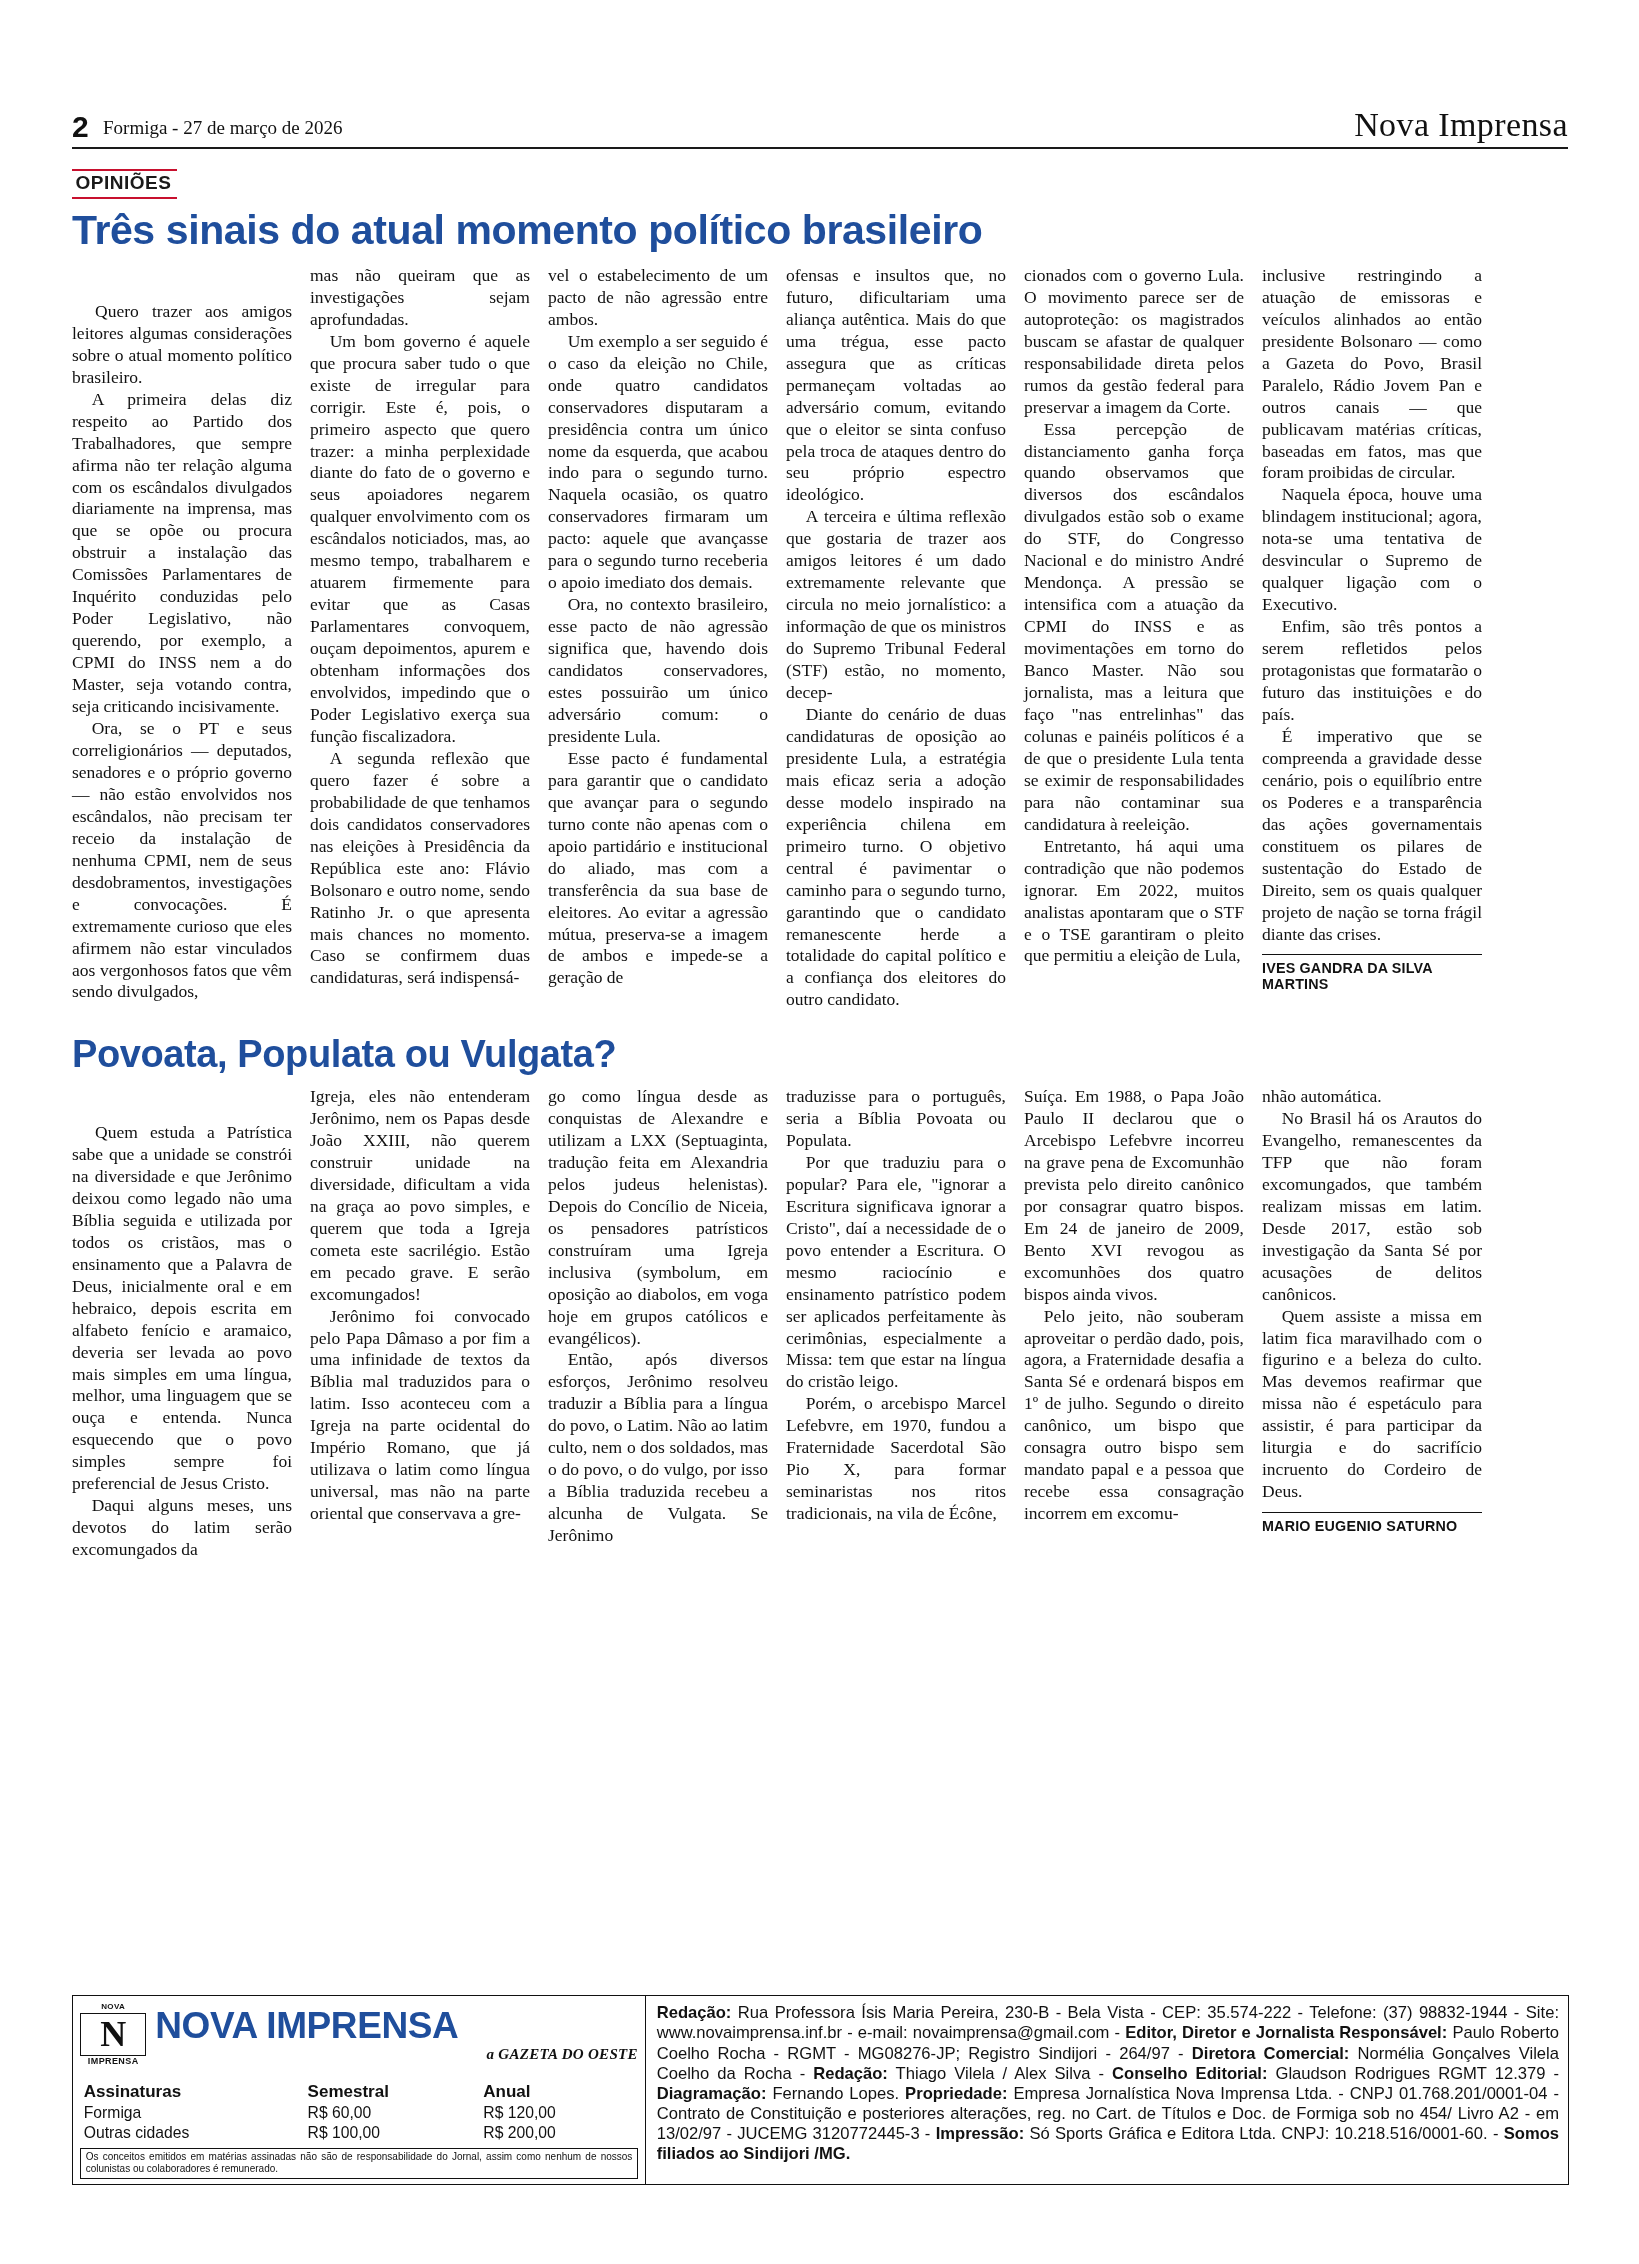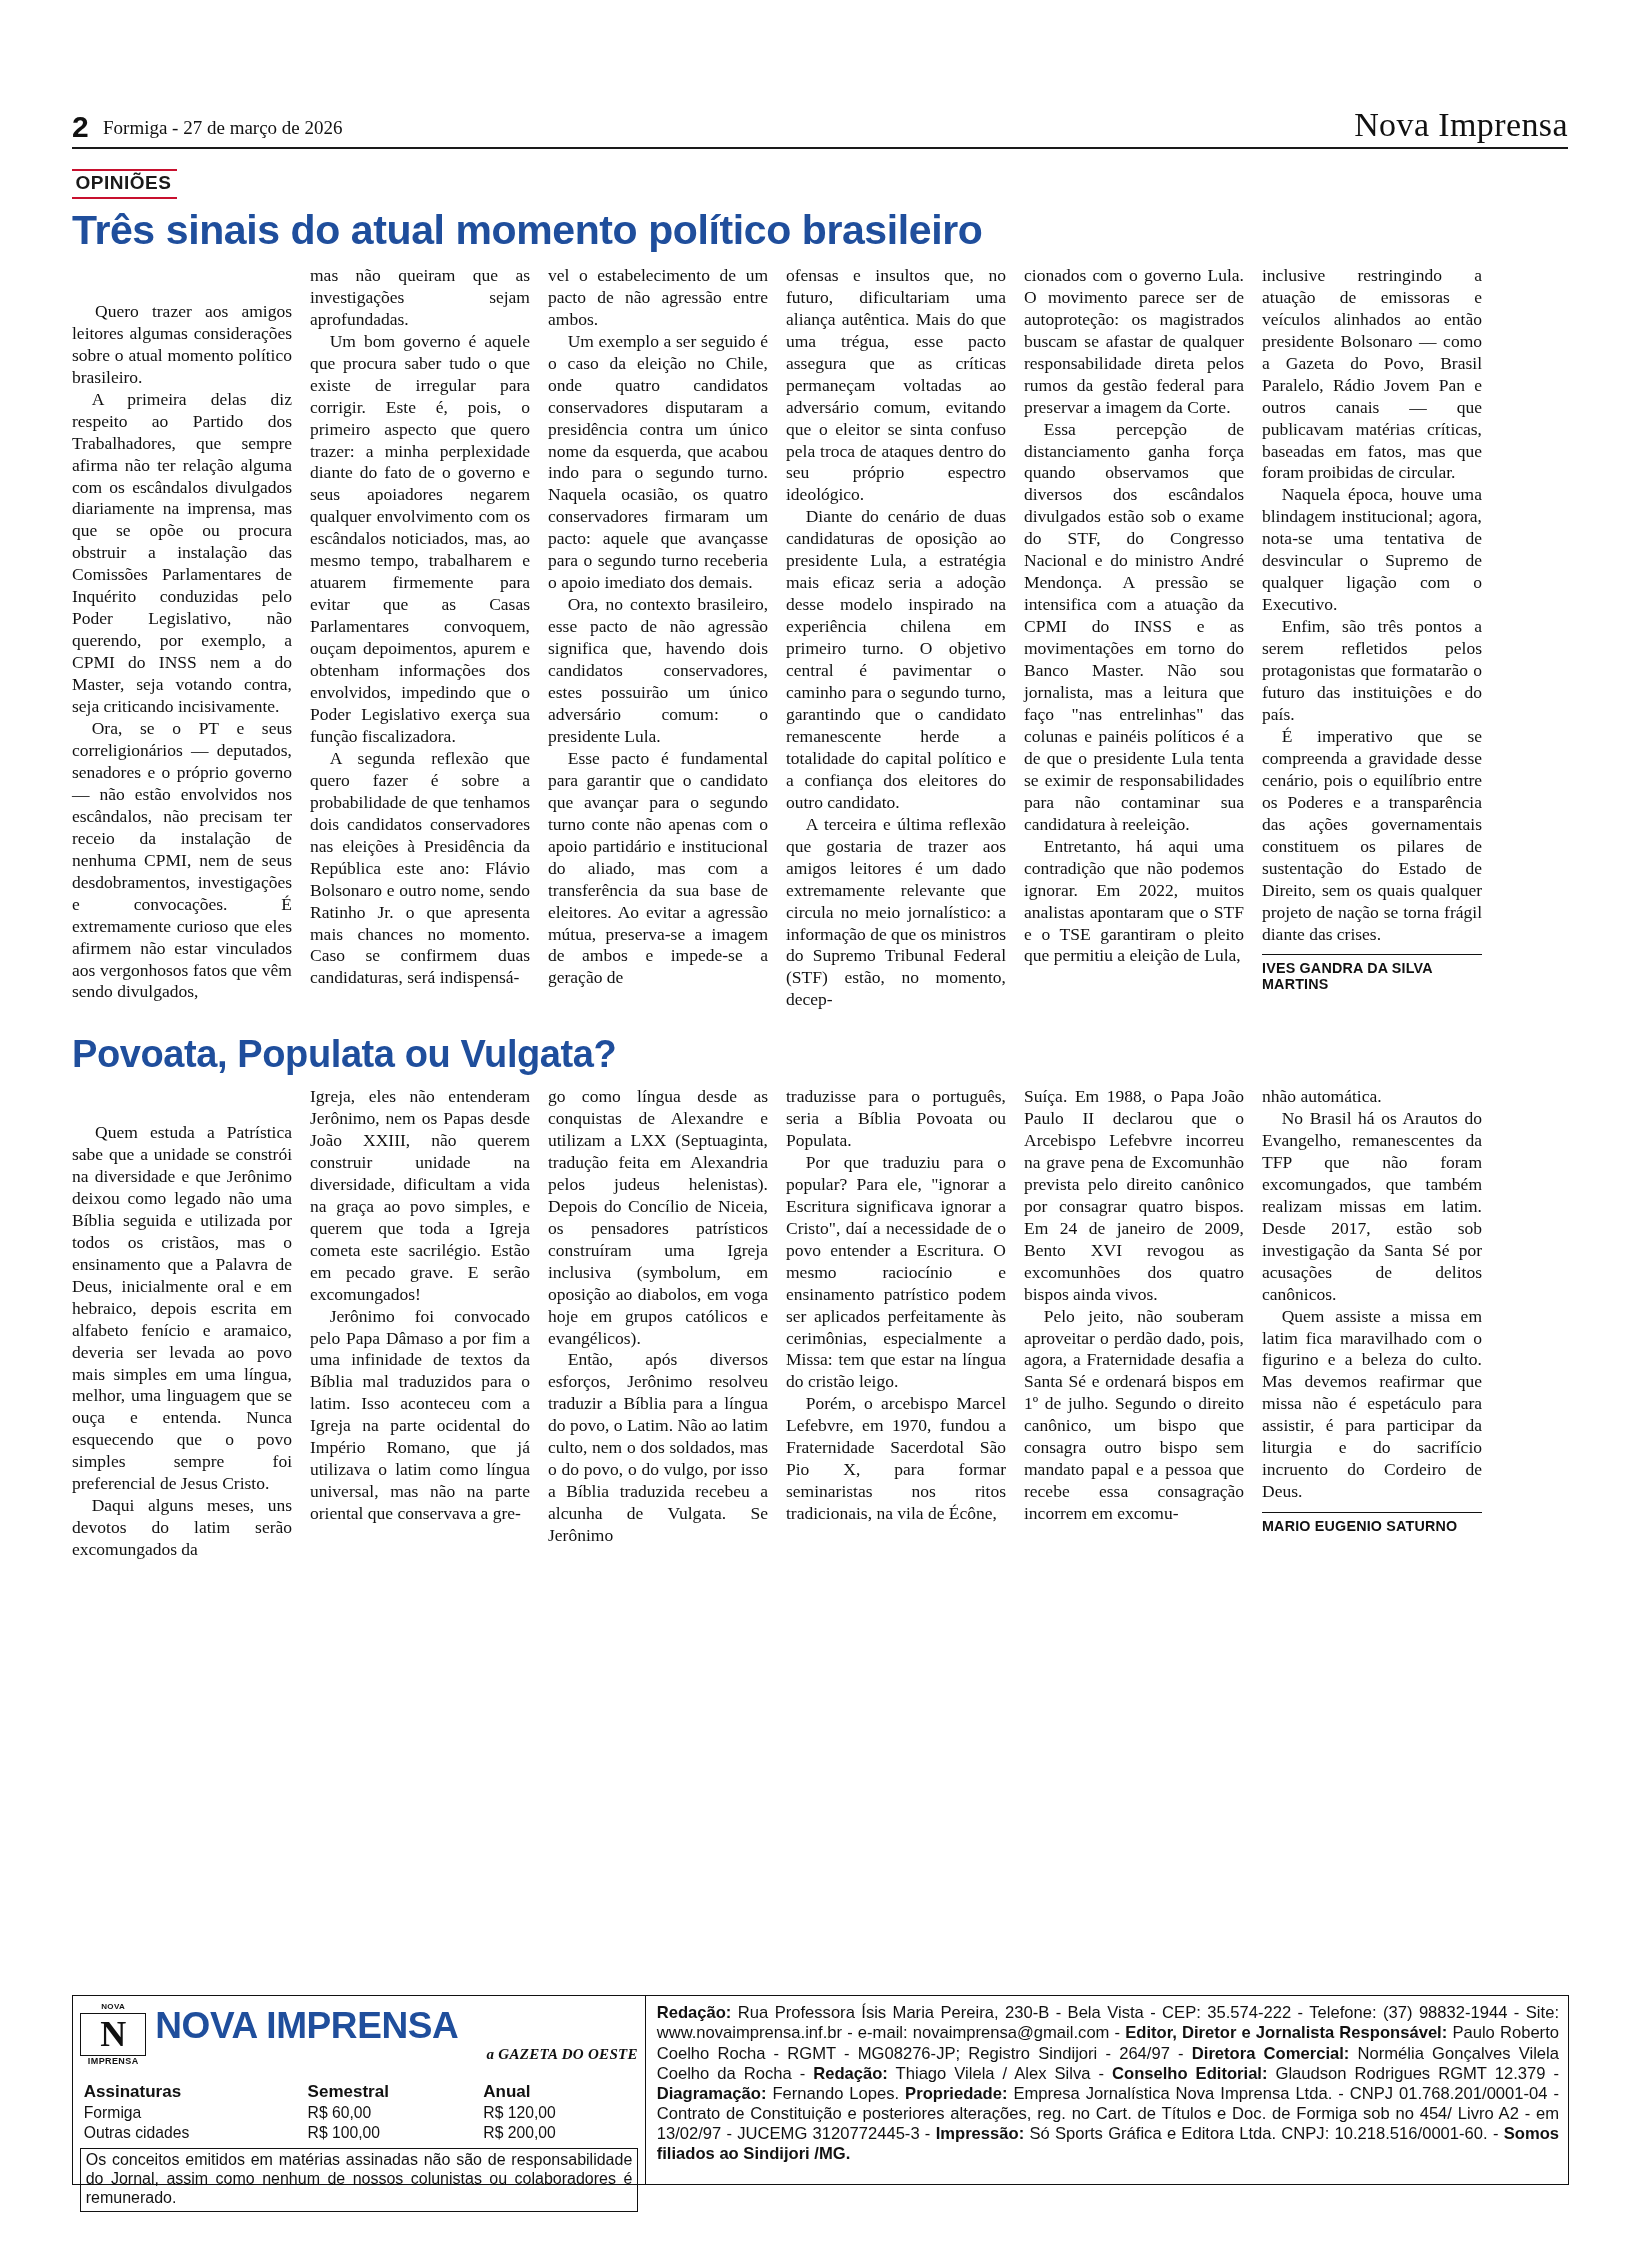--- a/index.html
+++ b/index.html
@@ -208,21 +208,21 @@
   .subs-table th.c, .subs-table td.c { text-align: left; }
   .subs-table td {
     padding: 0.9px 3.6px;
     font-size: 15.7px;
   }
   .disclaimer {
     margin-top: 5.4px;
     border: 1.3px solid #111;
     padding: 2.7px 4.5px;
     font-family: "Liberation Sans", sans-serif;
-    font-size: 16px;
+    font-size: 10px;
     line-height: 1.18;
     text-align: justify;
   }
   .footer-right {
     flex: 1;
     padding: 7.2px 9px 5.4px 10.7px;
     font-family: "Liberation Sans", sans-serif;
     font-size: 16.6px;
     line-height: 1.215;
     text-align: justify;
@@ -262,22 +262,22 @@
 
       <div class="col">
         <p>vel o estabelecimento de um pacto de não agressão entre ambos.</p>
         <p class="ind">Um exemplo a ser seguido é o caso da eleição no Chile, onde quatro candidatos conservadores disputaram a presidência contra um único nome da esquerda, que acabou indo para o segundo turno. Naquela ocasião, os quatro conservadores firmaram um pacto: aquele que avançasse para o segundo turno receberia o apoio imediato dos demais.</p>
         <p class="ind">Ora, no contexto brasileiro, esse pacto de não agressão significa que, havendo dois candidatos conservadores, estes possuirão um único adversário comum: o presidente Lula.</p>
         <p class="ind">Esse pacto é fundamental para garantir que o candidato que avançar para o segundo turno conte não apenas com o apoio partidário e institucional do aliado, mas com a transferência da sua base de eleitores. Ao evitar a agressão mútua, preserva-se a imagem de ambos e impede-se a geração de</p>
       </div>
 
       <div class="col">
         <p>ofensas e insultos que, no futuro, dificultariam uma aliança autêntica. Mais do que uma trégua, esse pacto assegura que as críticas permaneçam voltadas ao adversário comum, evitando que o eleitor se sinta confuso pela troca de ataques dentro do seu próprio espectro ideológico.</p>
+        <p class="ind">A terceira e última reflexão que gostaria de trazer aos amigos leitores é um dado extremamente relevante que circula no meio jornalístico: a informação de que os ministros do Supremo Tribunal Federal (STF) estão, no momento, decep-</p>
         <p class="ind">Diante do cenário de duas candidaturas de oposição ao presidente Lula, a estratégia mais eficaz seria a adoção desse modelo inspirado na experiência chilena em primeiro turno. O objetivo central é pavimentar o caminho para o segundo turno, garantindo que o candidato remanescente herde a totalidade do capital político e a confiança dos eleitores do outro candidato.</p>
-        <p class="ind">A terceira e última reflexão que gostaria de trazer aos amigos leitores é um dado extremamente relevante que circula no meio jornalístico: a informação de que os ministros do Supremo Tribunal Federal (STF) estão, no momento, decep-</p>
       </div>
 
       <div class="col">
         <p>cionados com o governo Lula. O movimento parece ser de autoproteção: os magistrados buscam se afastar de qualquer responsabilidade direta pelos rumos da gestão federal para preservar a imagem da Corte.</p>
         <p class="ind">Essa percepção de distanciamento ganha força quando observamos que diversos dos escândalos divulgados estão sob o exame do STF, do Congresso Nacional e do ministro André Mendonça. A pressão se intensifica com a atuação da CPMI do INSS e as movimentações em torno do Banco Master. Não sou jornalista, mas a leitura que faço "nas entrelinhas" das colunas e painéis políticos é a de que o presidente Lula tenta se eximir de responsabilidades para não contaminar sua candidatura à reeleição.</p>
         <p class="ind">Entretanto, há aqui uma contradição que não podemos ignorar. Em 2022, muitos analistas apontaram que o STF e o TSE garantiram o pleito que permitiu a eleição de Lula,</p>
       </div>
 
       <div class="col">
         <p>inclusive restringindo a atuação de emissoras e veículos alinhados ao então presidente Bolsonaro — como a Gazeta do Povo, Brasil Paralelo, Rádio Jovem Pan e outros canais — que publicavam matérias críticas, baseadas em fatos, mas que foram proibidas de circular.</p>

